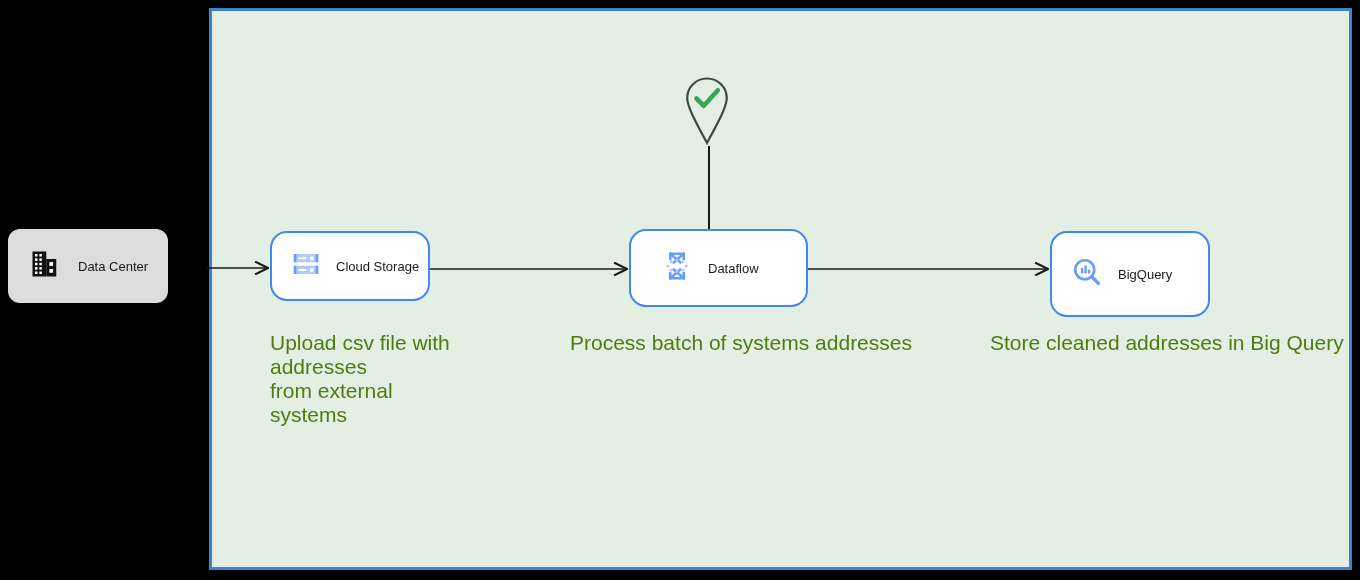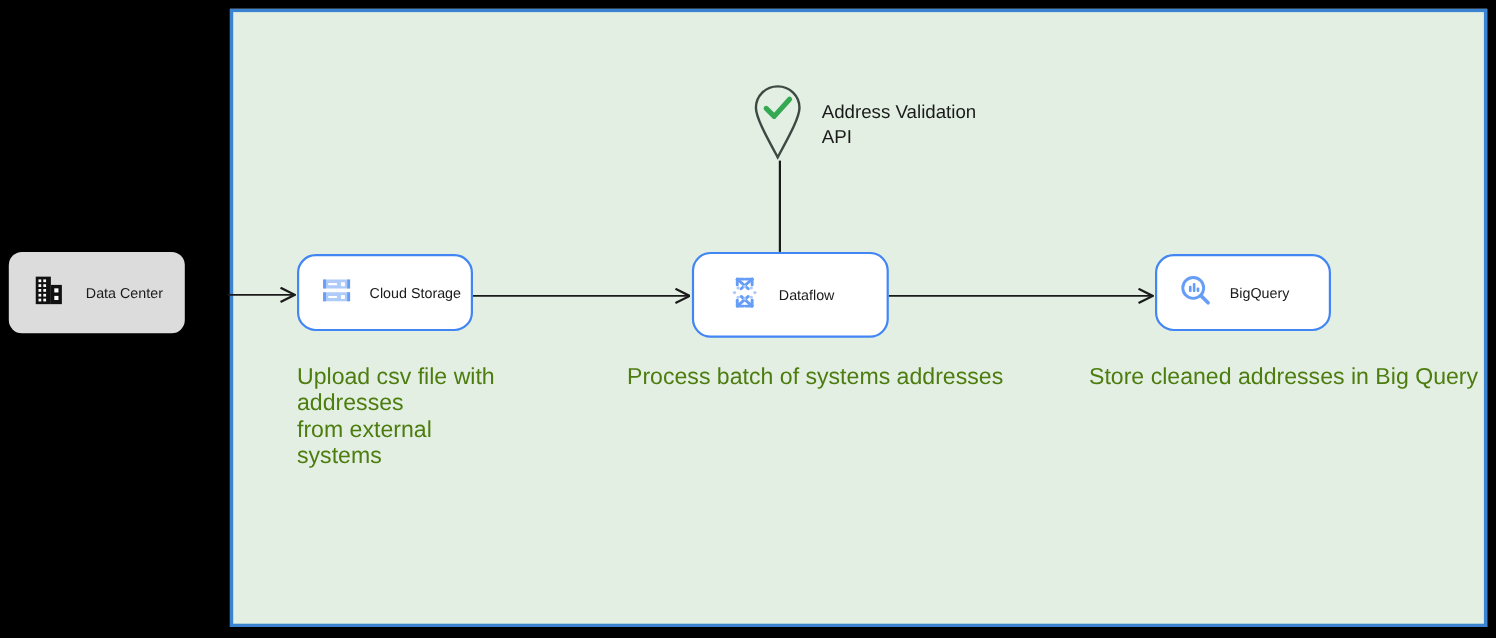--- a/index.html
+++ b/index.html
@@ -59,21 +59,21 @@
     gap: 16px;
   }
   .svc-box .svc-label {
     font-size: 13px;
     color: #1a1a1a;
     white-space: nowrap;
   }
 
   #cloud-storage-node { left: 270px; top: 231px; width: 160px; height: 70px; }
   #dataflow-node      { left: 629px; top: 229px; width: 179px; height: 78px; padding-left: 31px; }
-  #bigquery-node      { left: 1050px; top: 231px; width: 160px; height: 70px; }
+  #bigquery-node      { left: 1050px; top: 231px; width: 160px; height: 86px; }
 
   
   #api-node {
     position: absolute;
     left: 684px;
     top: 76px;
     display: flex;
     align-items: flex-start;
     gap: 17px;
   }
@@ -242,22 +242,20 @@
 <div id="api-node">
   <span class="api-icon">
     <svg width="46" height="70" viewBox="0 0 46 70" xmlns="http://www.w3.org/2000/svg">
 
       <path d="M23 2.5 C12.0 2.5 3.2 11.2 3.2 22.0 C3.2 31.0 13.0 48.5 23 67.0
                C33 48.5 42.8 31.0 42.8 22.0 C42.8 11.2 34.0 2.5 23 2.5 Z" fill="none" stroke="#3c4a43" stroke-width="2.2"></path>
 
       <path d="M12.5 22.5 L19.8 29.8 L33.8 14.2" fill="none" stroke="#34a853" stroke-width="4.6" stroke-linecap="round" stroke-linejoin="round"></path>
     </svg>
   </span>
-  <span class="api-label">Address Validation
-API</span>
 </div>
 
 <div id="caption-storage" class="caption">Upload csv file with
 addresses
 from external
 systems</div>
 <div id="caption-dataflow" class="caption">Process batch of systems addresses</div>
 <div id="caption-bigquery" class="caption">Store cleaned addresses in Big Query</div>
 
 </body></html>

